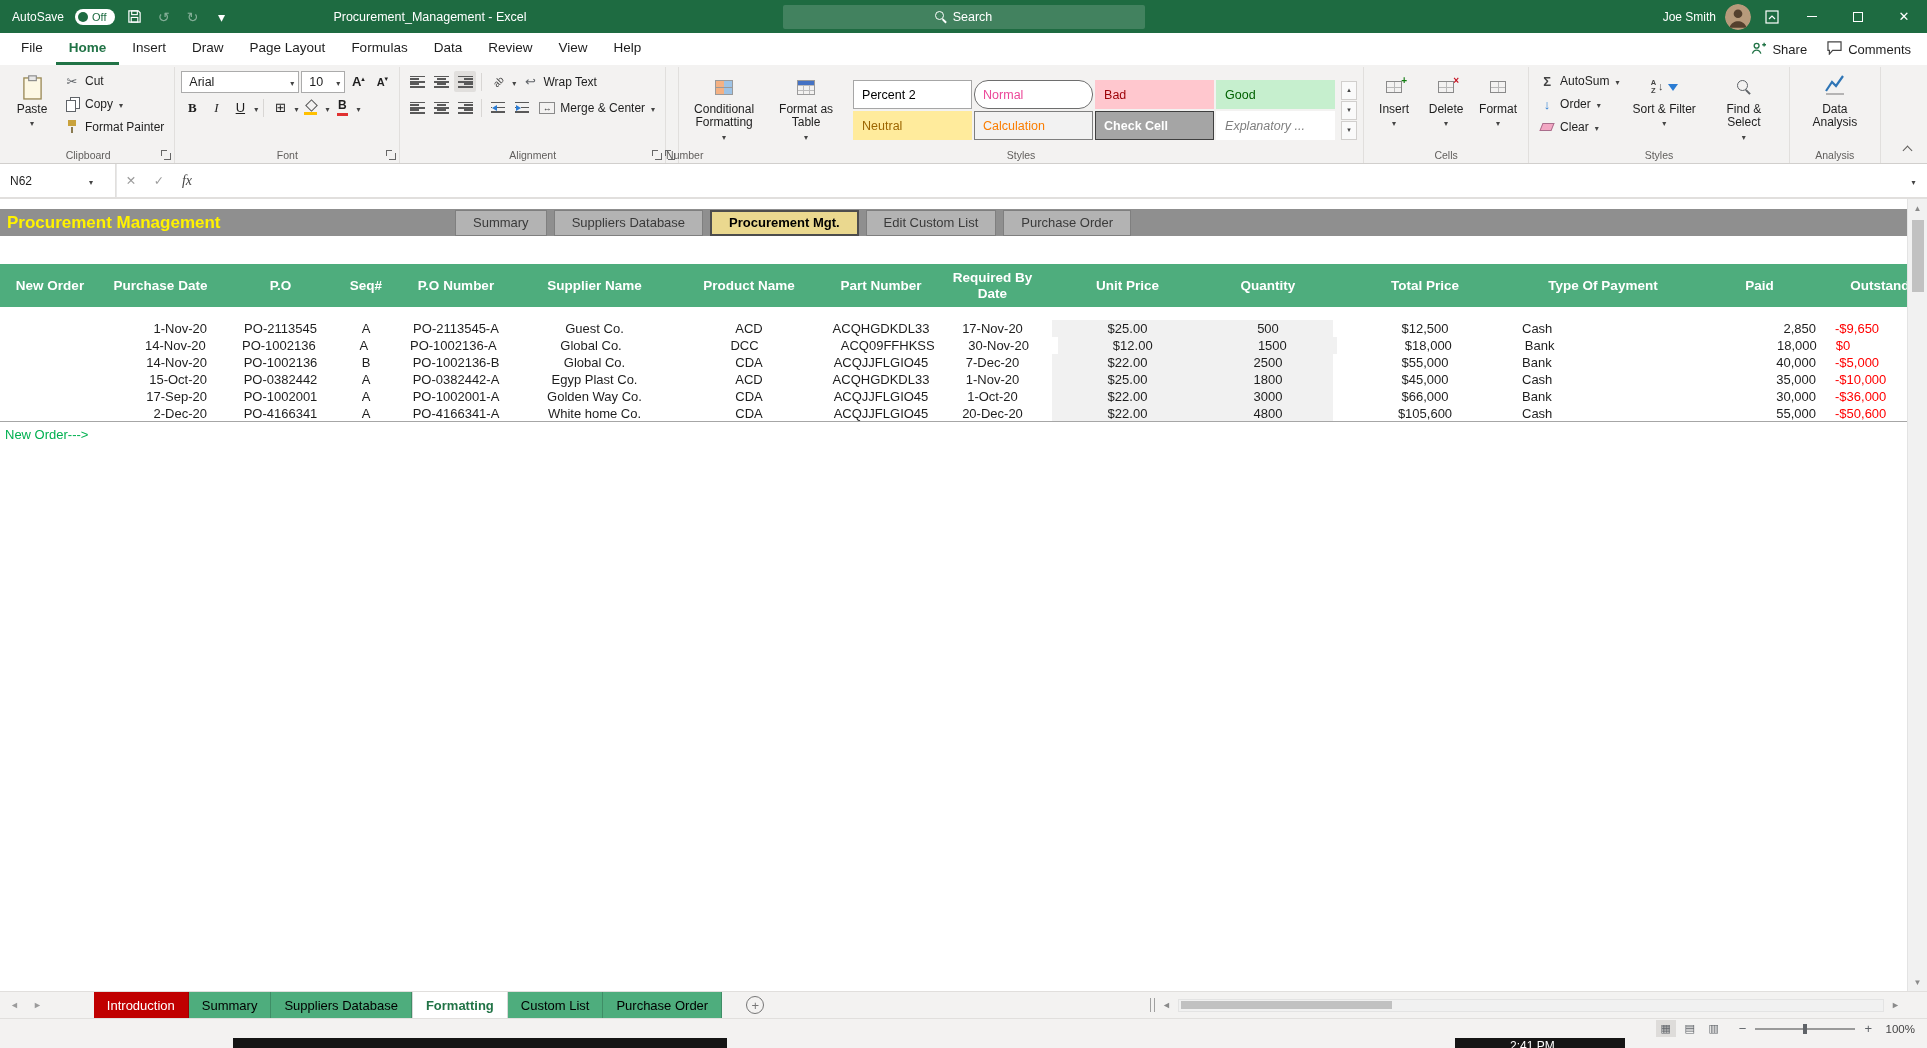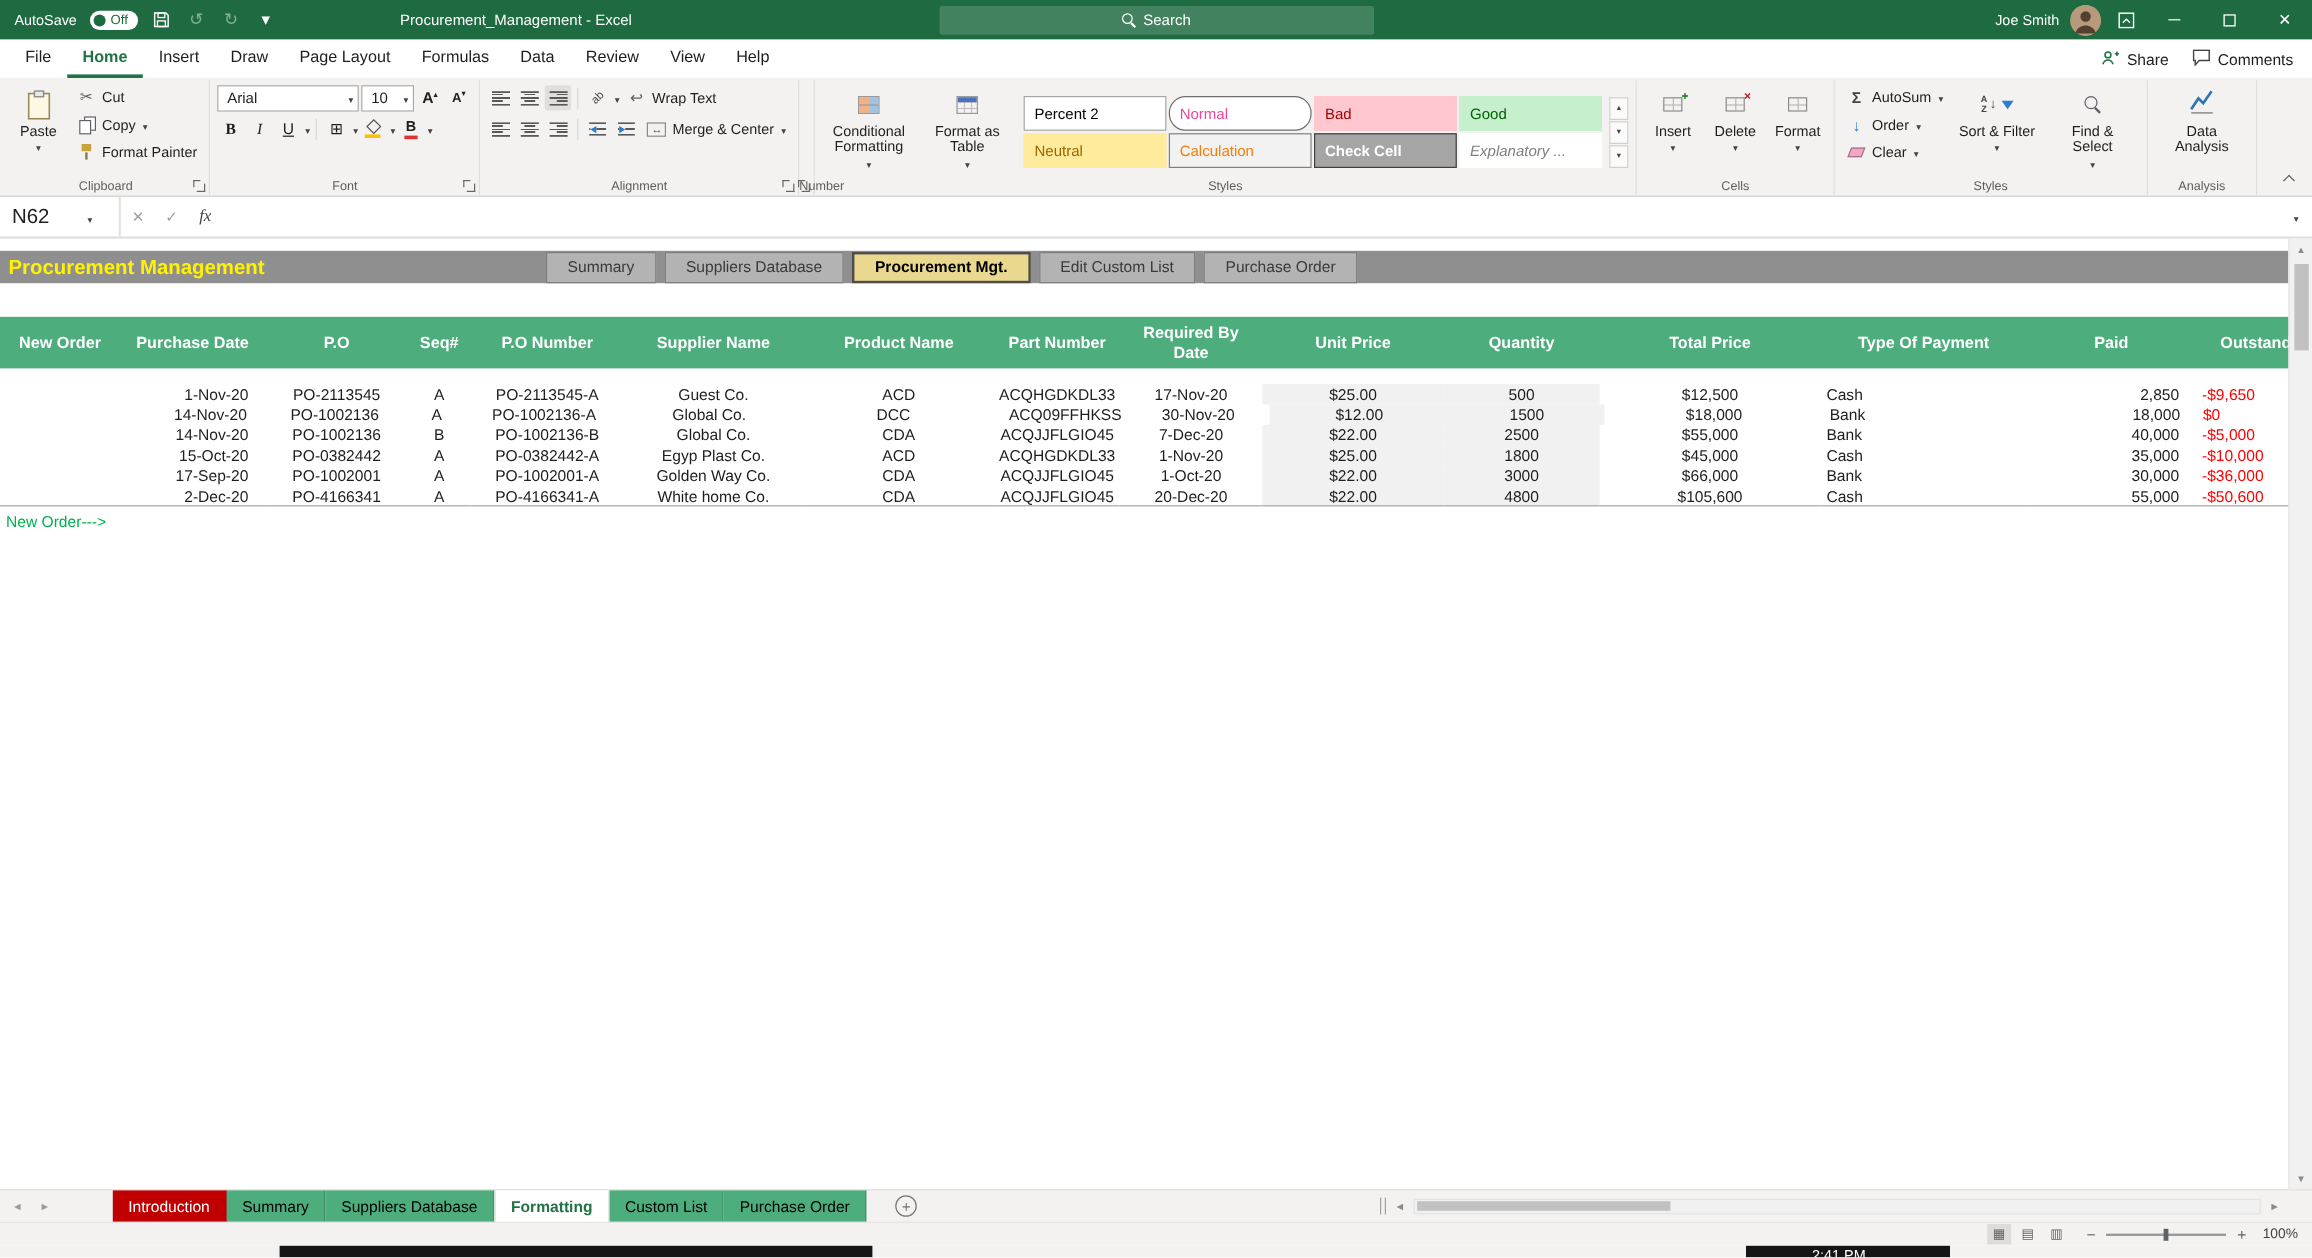--- a/index.html
+++ b/index.html
@@ -105,21 +105,21 @@
   .ic-sort .dn::before{content:"↓";font-size:11px;color:#444}
   .funnel{width:0;height:0;border-left:5px solid transparent;border-right:5px solid transparent;border-top:7px solid #2B7CD3;margin-left:2px}
   .ic-magbig{width:14px;height:14px;position:relative;display:inline-block}
   .ic-magbig::before{content:"";position:absolute;width:9px;height:9px;border:1.8px solid #5F6368;border-radius:50%;left:0;top:0}
   .ic-magbig::after{content:"";position:absolute;width:6px;height:1.8px;background:#5F6368;transform:rotate(45deg);left:8px;top:10.5px}
   .ribcollapse{position:absolute;right:12px;bottom:7px;width:16px;height:14px;display:flex;align-items:center;justify-content:center;cursor:pointer}
   .chevup{width:7px;height:7px;border-left:1.5px solid #605E5C;border-top:1.5px solid #605E5C;transform:rotate(45deg);margin-top:3px}
 
   
   .fbar{height:35px;background:#fff;border-bottom:2px solid #E1DFDD;display:flex;align-items:stretch}
-  .namebox{width:100px;border-right:1px solid #E1DFDD;display:flex;align-items:center;justify-content:space-between;padding:0 22px 0 10px;font-size:17px;cursor:pointer}
+  .namebox{width:116px;border-right:1px solid #E1DFDD;display:flex;align-items:center;justify-content:space-between;padding:0 22px 0 10px;font-size:12px;cursor:pointer}
   .fdiv{width:1px;background:#E8E8E8}
   .fbtn{width:28px;display:flex;align-items:center;justify-content:center;color:#9D9D9D;font-size:12.5px;cursor:pointer}
   .fbtn.fx{font-family:"Liberation Serif",serif;font-style:italic;color:#444;font-size:14px}
   .finput{flex:1;display:flex;align-items:center;padding-left:10px;font-size:12.5px;cursor:text}
   .fexpand{width:28px;display:flex;align-items:center;justify-content:center;cursor:pointer}
 
   
   .sheet{position:relative;height:792px;background:#fff;overflow:hidden}
   .pstrip{position:absolute;top:10px;left:0;right:20px;height:27px;background:#8F8F8F;display:flex;align-items:center}
   .ptitle{margin-left:7px;font-size:17px;font-weight:700;color:#FFF200}

